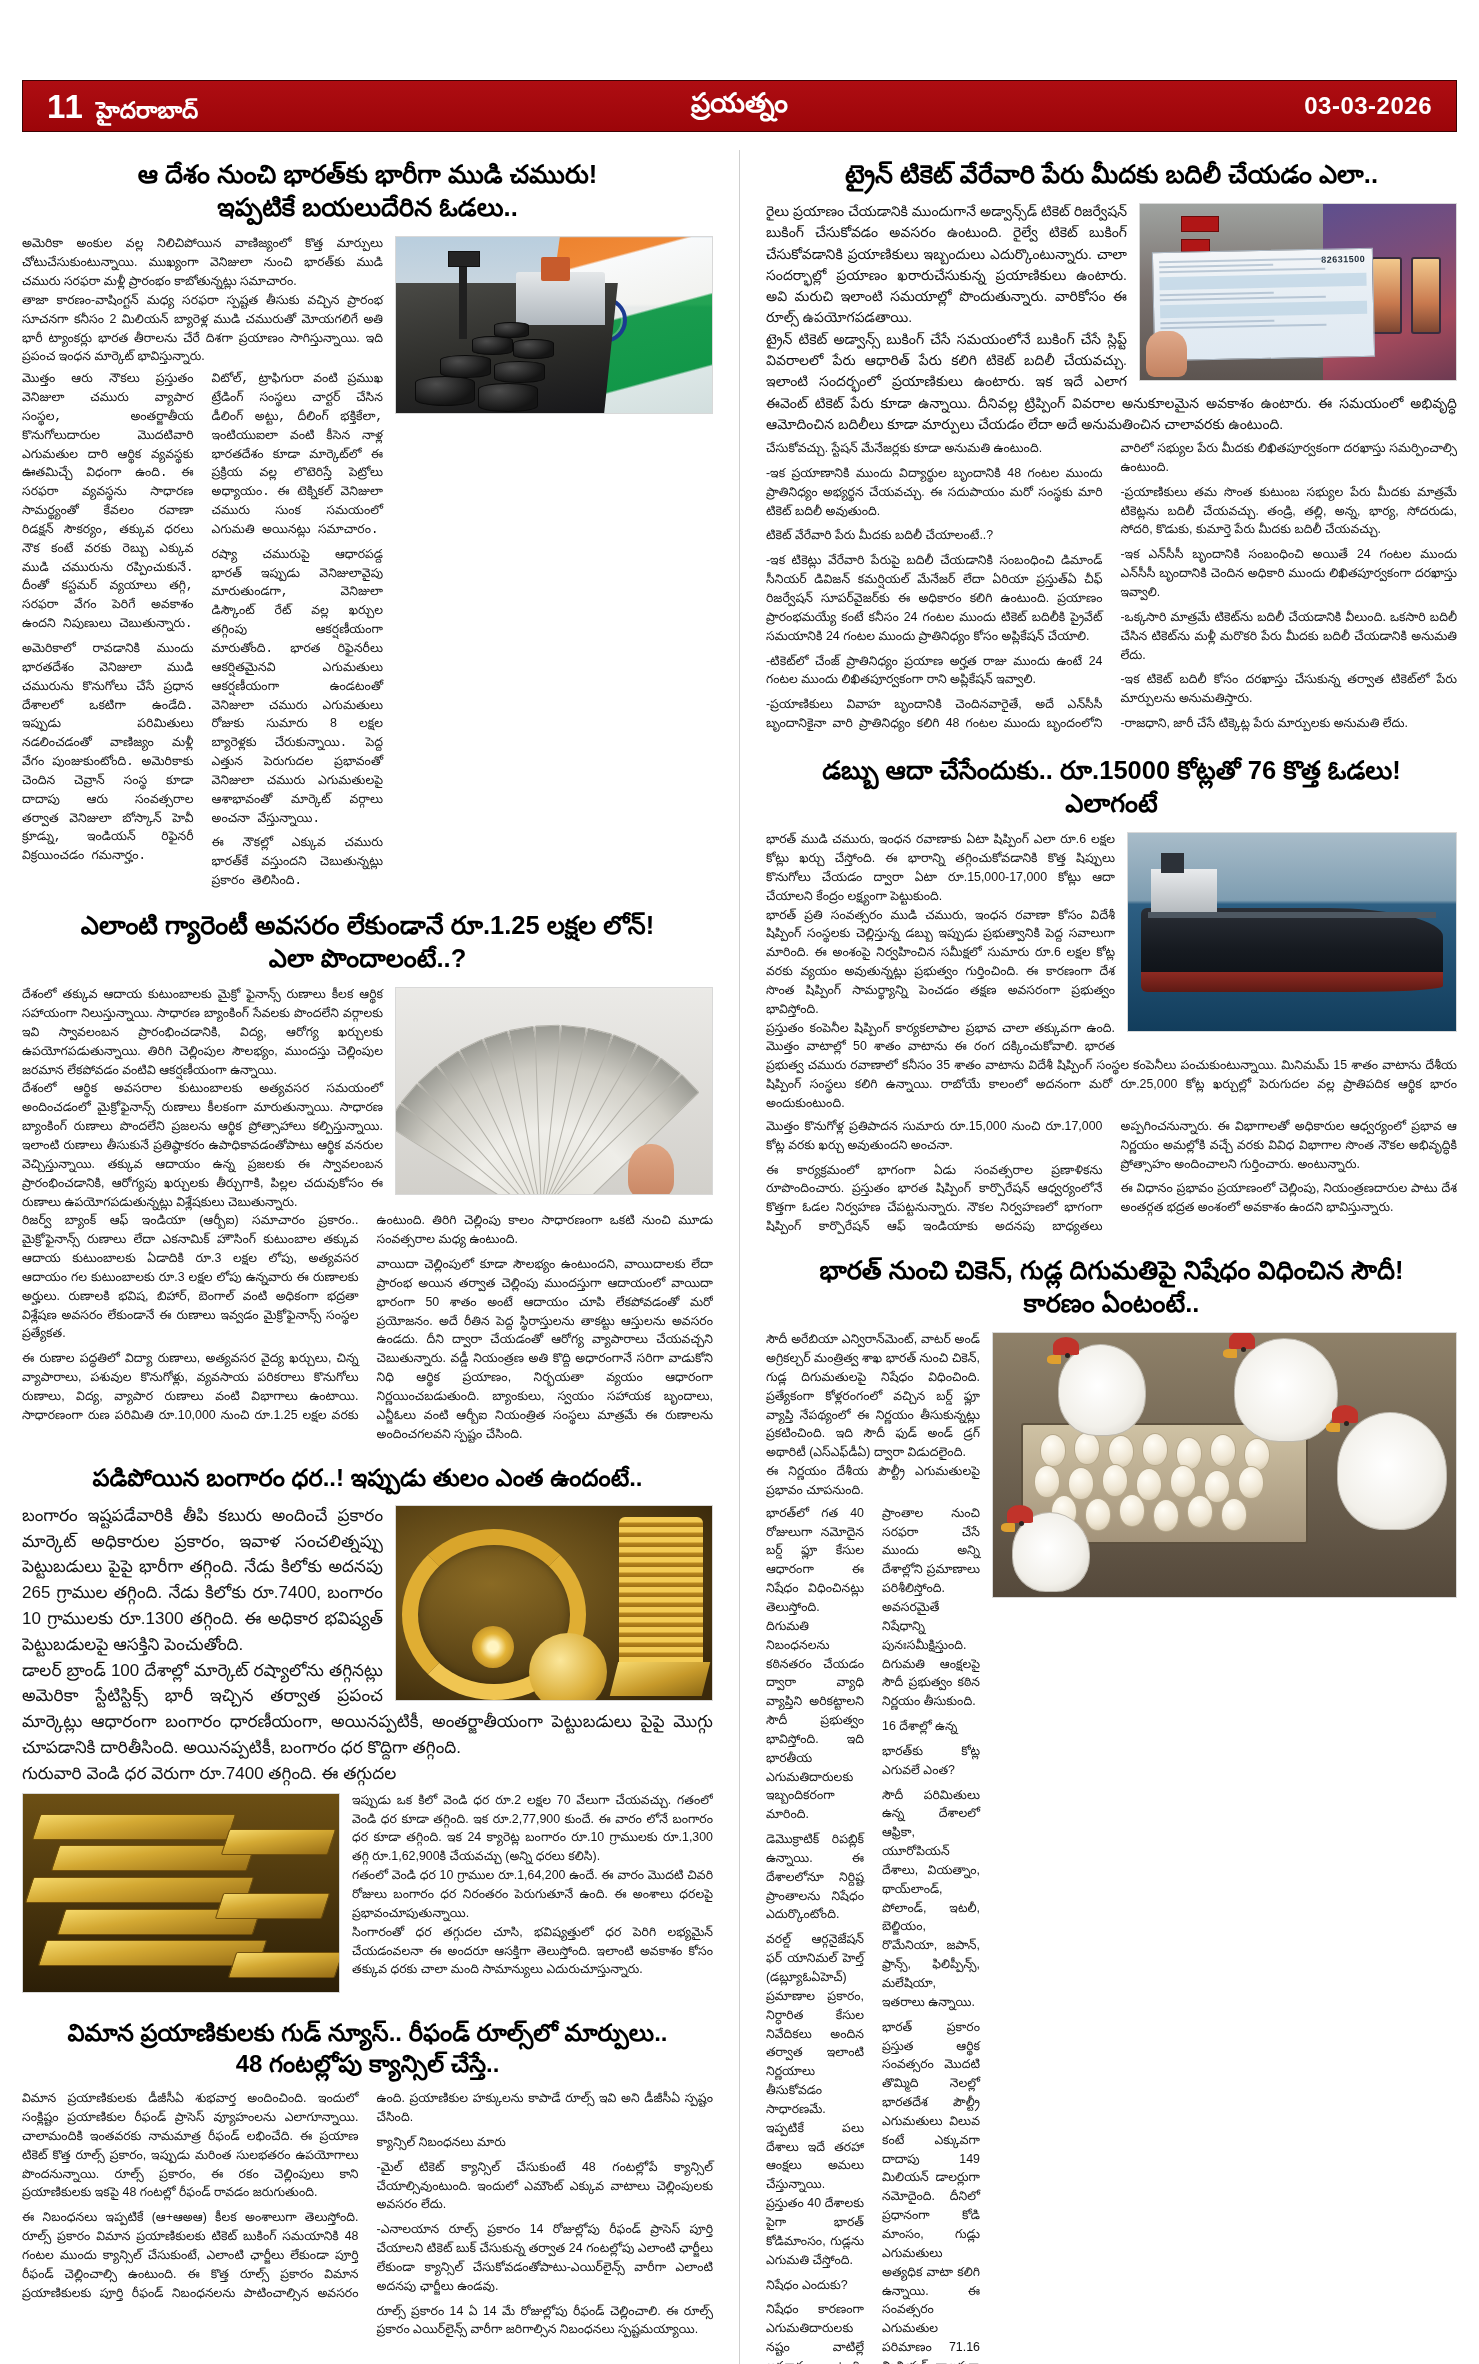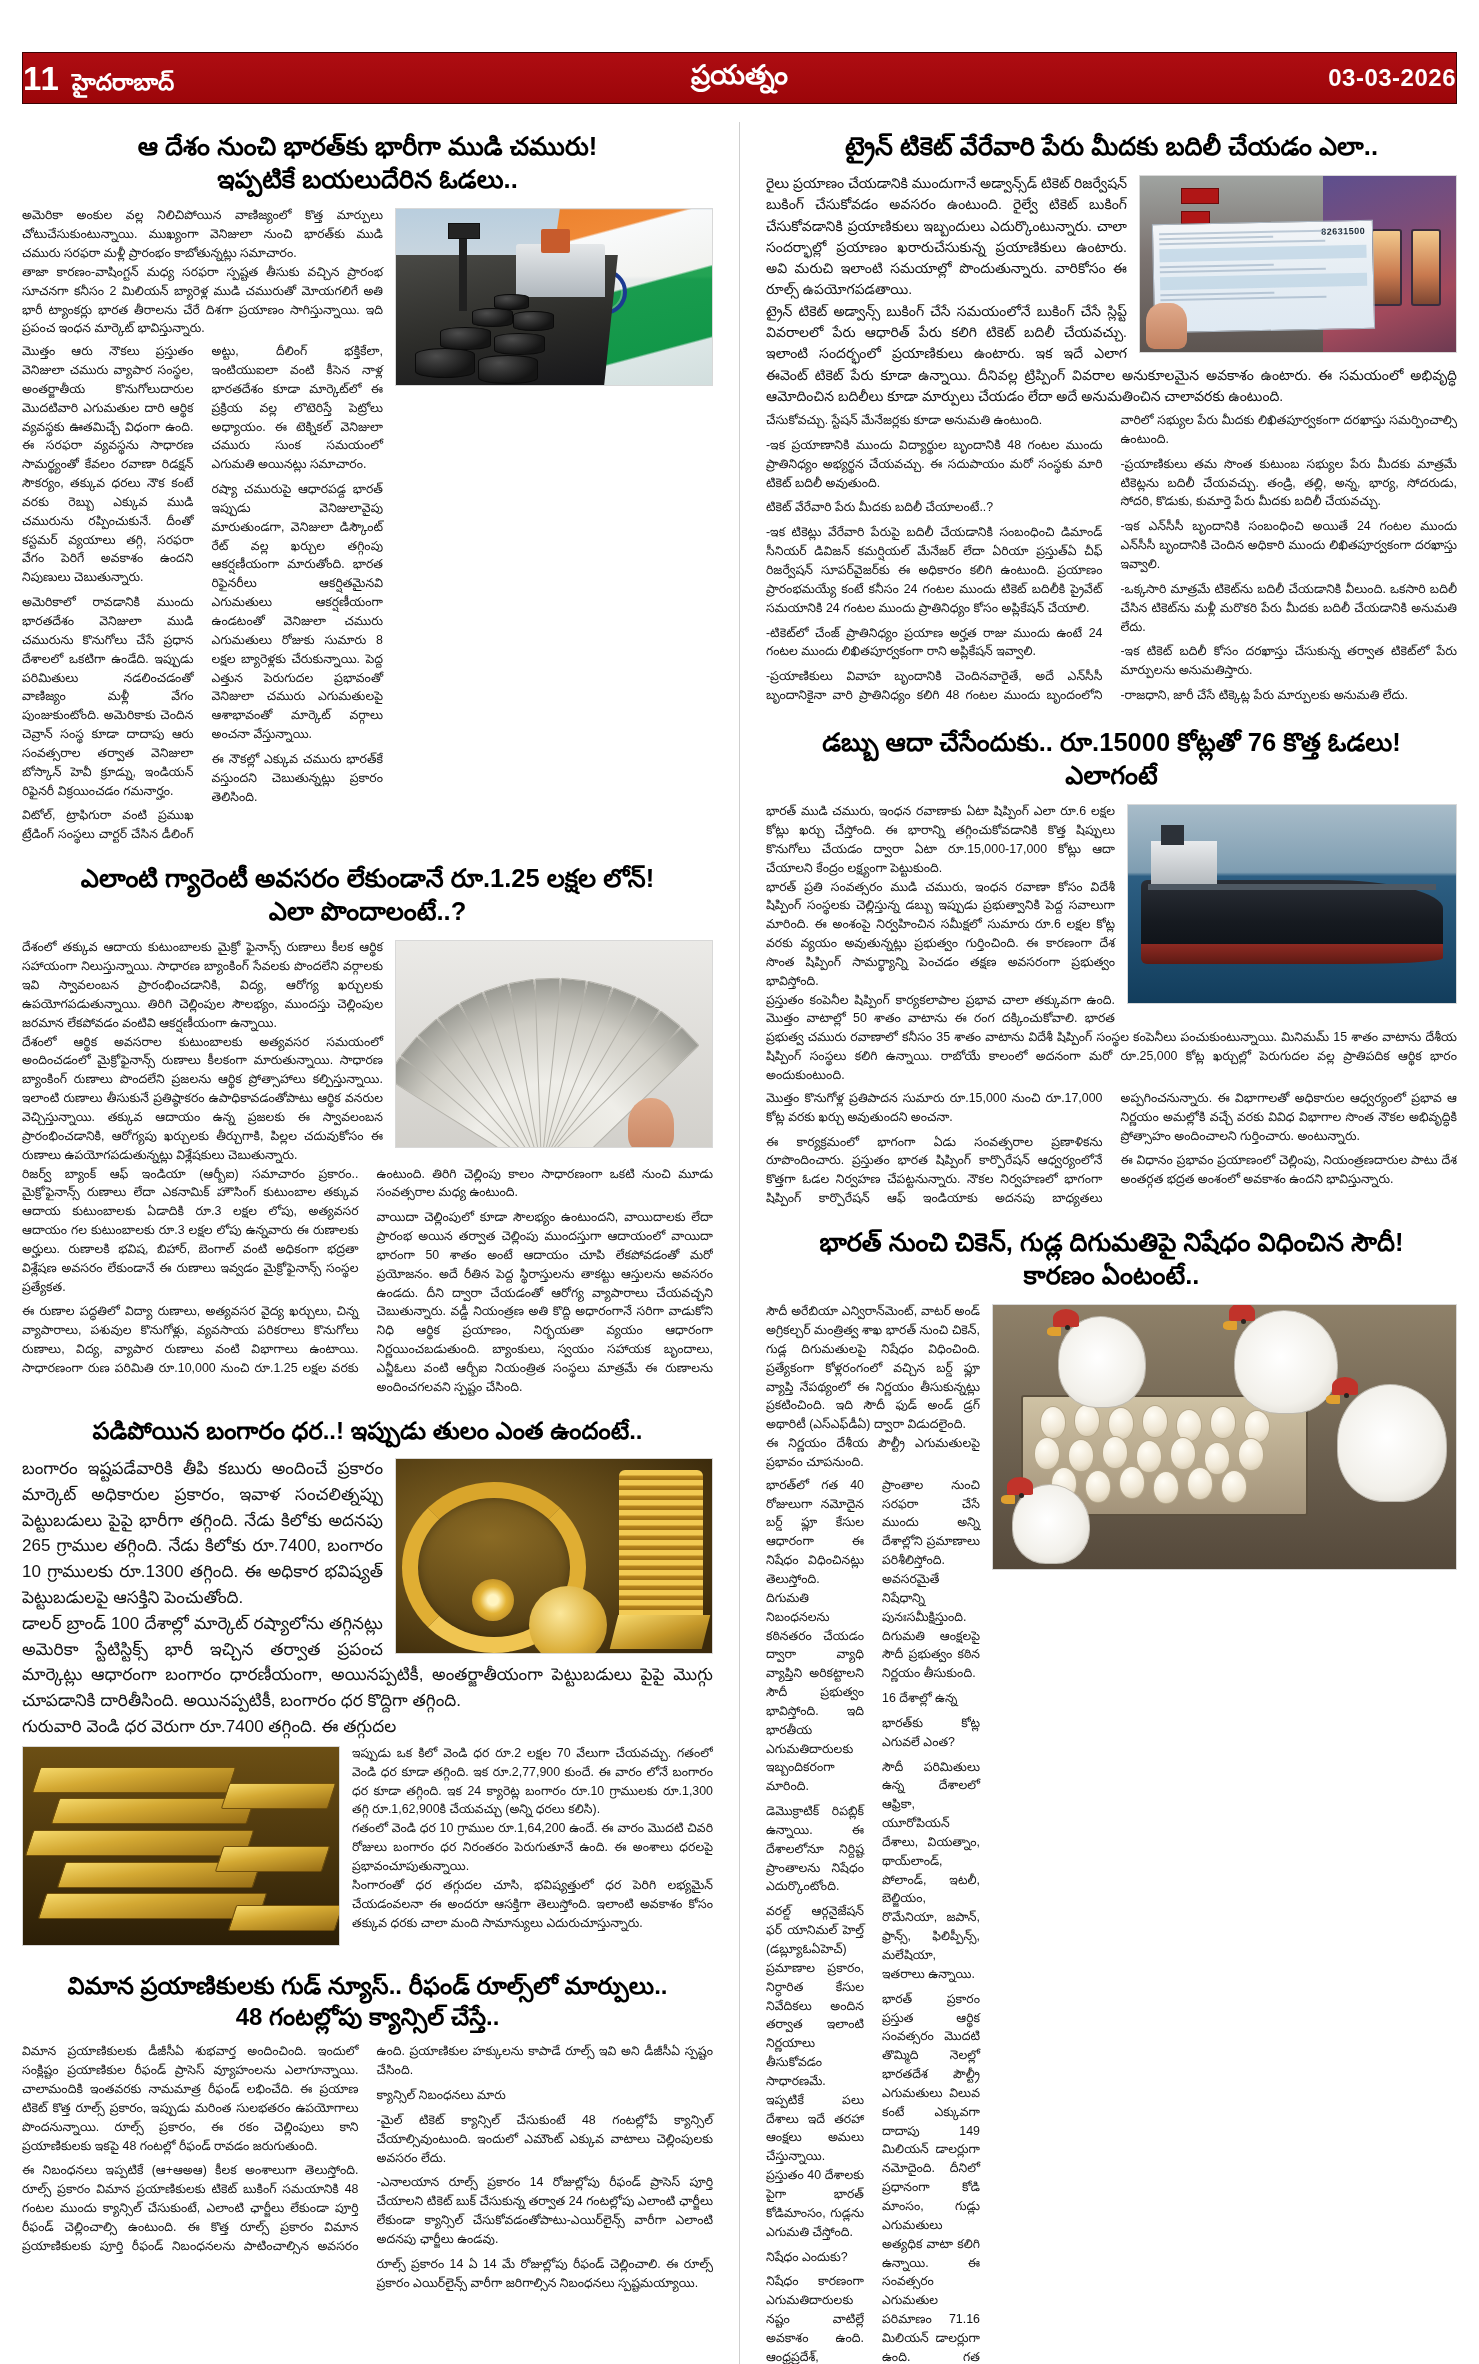--- a/index.html
+++ b/index.html
@@ -13,28 +13,28 @@
   .page {
     width: 1479px;
     height: 2364px;
     position: relative;
     background: #ffffff;
     padding: 0 22px;
   }
 
   
   .masthead {
-    margin-top: 52px;
+    margin-top: 80px;
     height: 52px;
     background: #a60b10;
     background: linear-gradient(180deg,#ae0d12 0%,#9c0509 100%);
     border: 1px solid #3a0305;
     display: flex;
     align-items: center;
-    padding: 0 0;
+    padding: 0 24px;
     position: relative;
     gap: 32px;
   }
   .mast-left { display: flex; align-items: baseline; gap: 12px; }
   .mast-pageno {
     color: #fff; font-size: 33px; font-weight: bold;
     letter-spacing: 1px; line-height: 1;
   }
   .mast-city {
     color: #fff; font-size: 23px; font-weight: bold; line-height: 1;
@@ -346,21 +346,21 @@
             <div class="tank" style="left:14%;bottom:20%;width:16%;height:13%;"></div>
             <div class="tank" style="left:31%;bottom:17%;width:16%;height:13%;"></div>
             <div class="tank" style="left:24%;bottom:33%;width:13%;height:11%;"></div>
             <div class="tank" style="left:37%;bottom:31%;width:13%;height:11%;"></div>
             <div class="tank" style="left:31%;bottom:43%;width:11%;height:9%;"></div>
           </div>
           <div style="font-size:12.4px;line-height:1.52;text-align:justify;color:#111;">
             <p>అమెరికా అంకుల వల్ల నిలిచిపోయిన వాణిజ్యంలో కొత్త మార్పులు చోటుచేసుకుంటున్నాయి. ముఖ్యంగా వెనిజులా నుంచి భారత్‌కు ముడి చమురు సరఫరా మళ్లీ ప్రారంభం కాబోతున్నట్లు సమాచారం.</p>
             <p>తాజా కారణం-వాషింగ్టన్ మధ్య సరఫరా స్పష్టత తీసుకు వచ్చిన ప్రారంభ సూచనగా కనీసం 2 మిలియన్ బ్యారెళ్ల ముడి చమురుతో మోయగలిగే అతి భారీ ట్యాంకర్లు భారత తీరాలను చేరే దిశగా ప్రయాణం సాగిస్తున్నాయి. ఇది ప్రపంచ ఇంధన మార్కెట్ భావిస్తున్నారు.</p>
           </div>
-          <div class="two-col" style="margin-top:4px;">
+          <div class="two-col" style="margin-top:4px;font-family:Liberation Mono, monospace;">
             <p>మొత్తం ఆరు నౌకలు ప్రస్తుతం వెనిజులా చమురు వ్యాపార సంస్థల, అంతర్జాతీయ కొనుగోలుదారుల మొదటివారి ఎగుమతుల దారి ఆర్థిక వ్యవస్థకు ఊతమిచ్చే విధంగా ఉంది. ఈ సరఫరా వ్యవస్థను సాధారణ సామర్థ్యంతో కేవలం రవాణా రిడక్షన్ సౌకర్యం, తక్కువ ధరలు నౌక కంటే వరకు రెబ్బు ఎక్కువ ముడి చమురును రప్పించుకునే. దీంతో కస్టమర్ వ్యయాలు తగ్గి, సరఫరా వేగం పెరిగే అవకాశం ఉందని నిపుణులు చెబుతున్నారు.</p>
             <p>అమెరికాలో రావడానికి ముందు భారతదేశం వెనిజులా ముడి చమురును కొనుగోలు చేసే ప్రధాన దేశాలలో ఒకటిగా ఉండేది. ఇప్పుడు పరిమితులు నడలించడంతో వాణిజ్యం మళ్లీ వేగం పుంజుకుంటోంది. అమెరికాకు చెందిన చెవ్రాన్ సంస్థ కూడా దాదాపు ఆరు సంవత్సరాల తర్వాత వెనిజులా బోస్కాన్ హెవీ క్రూడ్ను, ఇండియన్ రిఫైనరీ విక్రయించడం గమనార్హం.</p>
             <p>విటోల్, ట్రాఫిగురా వంటి ప్రముఖ ట్రేడింగ్ సంస్థలు చార్టర్ చేసిన డీలింగ్ అట్టు, దీలింగ్ భక్తికేలా, ఇంటియుఐలా వంటి కీసెన నాళ్ల భారతదేశం కూడా మార్కెట్‌లో ఈ ప్రక్రియ వల్ల లొటెరిస్తే పెట్రోలు అధ్యాయం. ఈ టెక్నికల్ వెనిజులా చమురు సుంక సమయంలో ఎగుమతి అయినట్లు సమాచారం.</p>
             <p>రష్యా చమురుపై ఆధారపడ్ద భారత్ ఇప్పుడు వెనిజులావైపు మారుతుండగా, వెనిజులా డిస్కౌంట్ రేట్ వల్ల ఖర్చుల తగ్గింపు ఆకర్షణీయంగా మారుతోంది. భారత రిఫైనరీలు ఆకర్షితమైనవి ఎగుమతులు ఆకర్షణీయంగా ఉండటంతో వెనిజులా చమురు ఎగుమతులు రోజుకు సుమారు 8 లక్షల బ్యారెళ్లకు చేరుకున్నాయి. పెద్ద ఎత్తున పెరుగుదల ప్రభావంతో వెనిజులా చమురు ఎగుమతులపై ఆశాభావంతో మార్కెట్ వర్గాలు అంచనా వేస్తున్నాయి.</p>
             <p>ఈ నౌకల్లో ఎక్కువ చమురు భారత్‌కే వస్తుందని చెబుతున్నట్లు ప్రకారం తెలిసింది.</p>
           </div>
         </div>
       </div>
 
       <div class="article">

